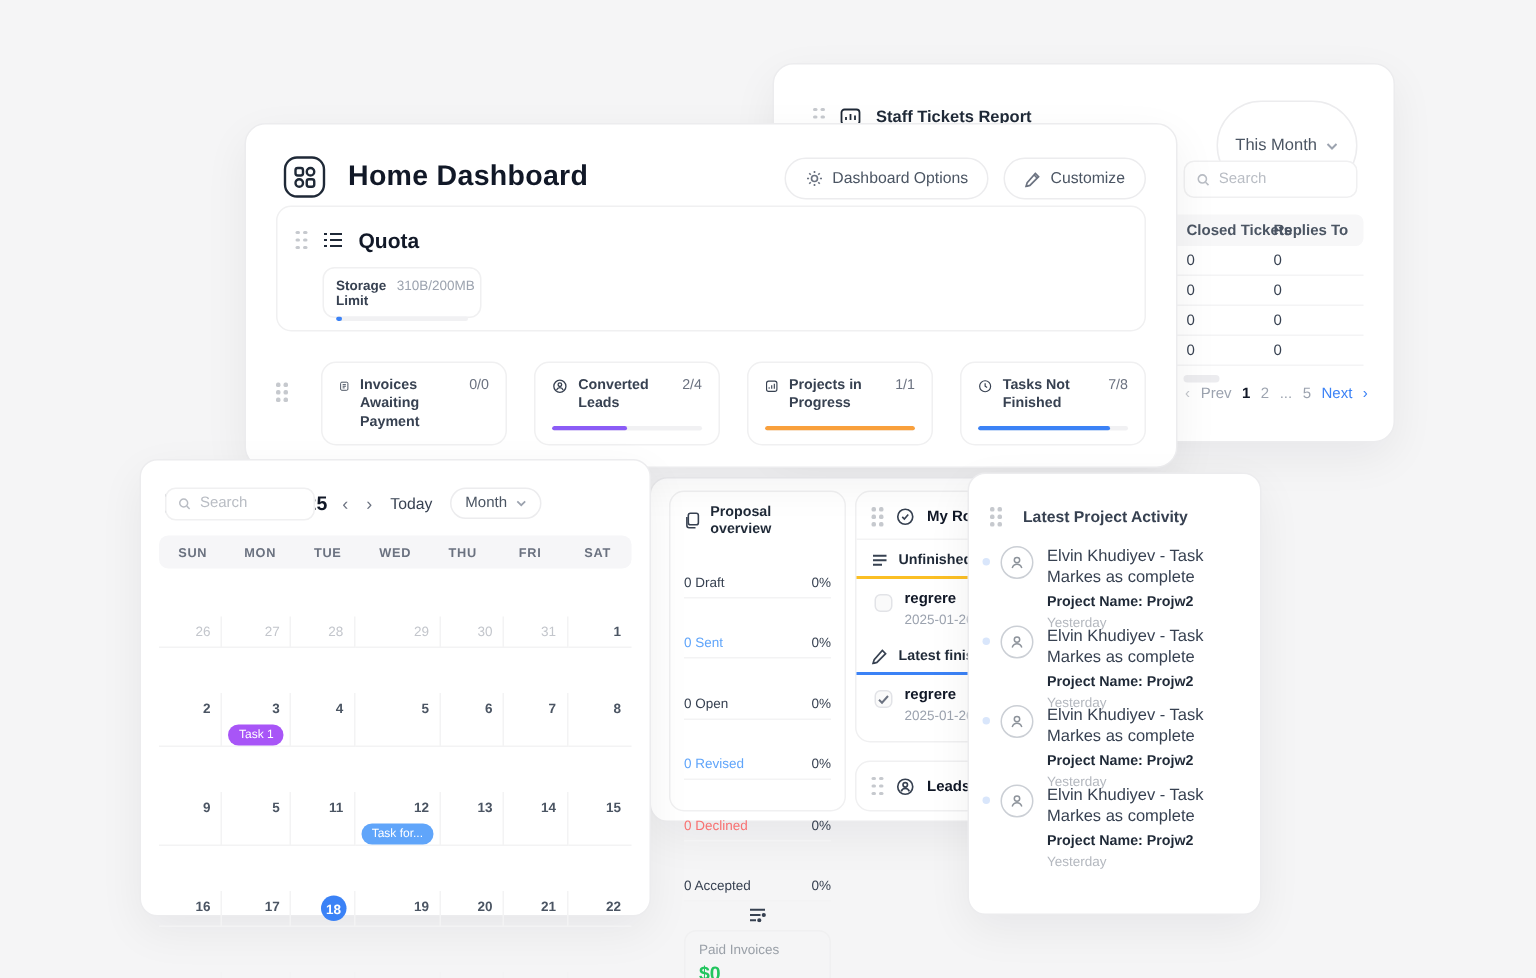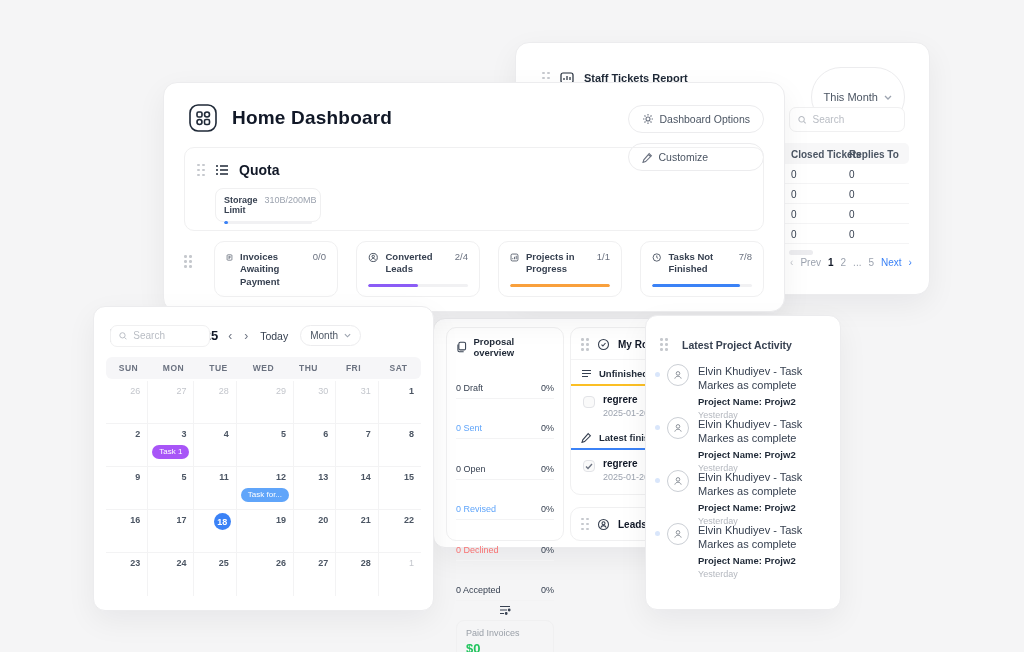--- a/index.html
+++ b/index.html
@@ -32,23 +32,23 @@
   .pager { position:absolute; left:265px; right:8px; top:214px; display:flex; align-items:center;
            justify-content:center; gap:7px; font-size:10px; color:#9ca3af; }
   .pager .pg-cur { color:#111827; font-weight:700; }
   .pager .pg-next { color:#3b82f6; }
   .pg-chев { color:#c3c6cc; }
 
   
   #home-card { left:163px; top:82px; width:622px; height:230px; z-index:2; }
   .home-head { position:absolute; left:24px; top:20px; display:flex; align-items:center; gap:14px; }
   .home-title { font-size:19px; font-weight:600; color:#111827; letter-spacing:.2px; }
-  .home-actions { position:absolute; right:20px; top:22px; display:flex; gap:10px;flex-direction:column; }
+  .home-actions { position:absolute; right:20px; top:22px; display:flex; gap:10px; }
   .home-actions .pill { padding:7px 13px; font-size:10.5px; }
-  .quota-box { position:absolute; left:20px; right:20px; top:64px; height:84px; border:1px solid #f0f0f1; border-radius:10px; }
+  .quota-box { position:absolute; left:20px; right:20px; top:54px; height:84px; border:1px solid #f0f0f1; border-radius:10px; }
   .quota-head { position:absolute; left:12px; top:14px; display:flex; align-items:center; gap:10px; }
   .quota-title { font-size:14px; font-weight:600; color:#111827; }
   .storage-card { position:absolute; left:30px; top:40px; width:106px; height:34px; border:1px solid #f0f0f1;
                   border-radius:8px; padding:6px 8px; }
   .storage-row { display:flex; gap:7px; font-size:9px; }
   .storage-label { font-weight:700; color:#374151; }
   .storage-value { color:#9ca3af; }
   .track { height:3px; border-radius:3px; background:#f1f1f3; overflow:hidden; }
   .storage-card .track { margin-top:6px; }
   .fill { height:100%; border-radius:3px; }
@@ -68,21 +68,21 @@
   .cal-nav { color:#6b7280; font-size:12px; cursor:pointer; padding:0 2px; }
   .cal-today { font-size:10.5px; color:#374151; cursor:pointer; margin-left:2px; }
   .view-pill { padding:4px 9px; font-size:10px; margin-left:4px; }
   #cal-search { margin-left:auto; width:100px; height:22px; }
   .dow-row { position:absolute; left:12px; right:12px; top:50px; height:22px; background:#f6f6f8; border-radius:6px;
              display:grid; grid-template-columns:repeat(7,1fr); align-items:center; }
   .dow { text-align:center; font-size:8.5px; font-weight:700; color:#6b7280; letter-spacing:.5px; }
   #cal-grid { position:absolute; left:12px; right:12px; top:74px; bottom:14px; display:grid;
               grid-template-columns:repeat(7,1fr); grid-template-rows:repeat(5,1fr); }
   .cal-cell { border-right:1px solid #f3f3f4; border-bottom:1px solid #f3f3f4; display:flex;
-              flex-direction:column; align-items:flex-end; }
+              flex-direction:column; align-items:flex-end;margin-top:30px; }
   .cal-cell:nth-child(7n) { border-right:none; }
   .cal-cell:nth-child(n+29) { border-bottom:none; }
   .cal-num { font-size:9px; font-weight:600; color:#4b5563; padding:5px 7px; }
   .cal-num.muted { color:#c3c6cc; font-weight:400; }
   .cal-num.today { background:#3b82f6; color:#fff; width:17px; height:17px; border-radius:50%;
                    display:flex; align-items:center; justify-content:center; padding:0; margin:3px 5px; }
   .cal-chip { align-self:stretch; margin:1px 4px 0; height:14px; border-radius:7px; color:#fff; font-size:8px;
               line-height:14px; padding:0 7px; white-space:nowrap; overflow:hidden; cursor:pointer; }
 
   

